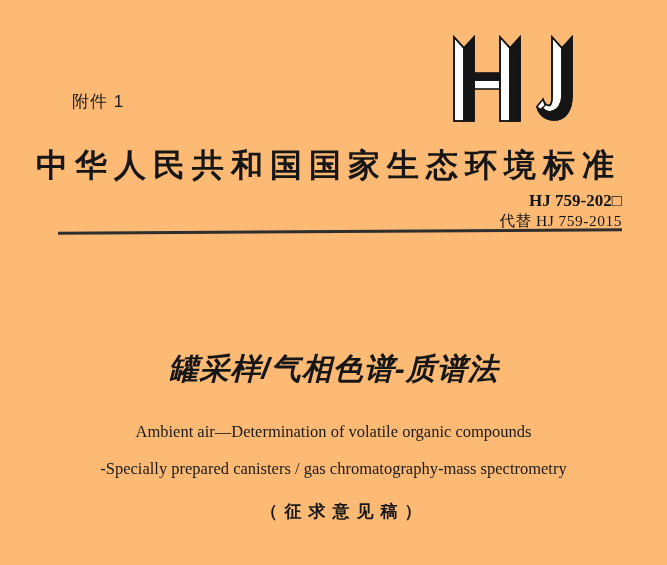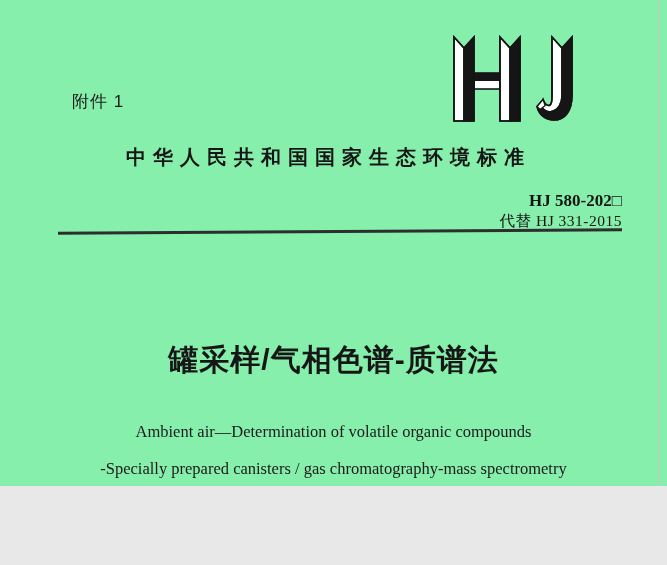--- a/index.html
+++ b/index.html
@@ -1,37 +1,37 @@
 <!DOCTYPE html>
 <html><head>
 <meta charset="utf-8">
 <style>
   html,body { margin:0; padding:0; background:#e8e8e8; }
   .page {
-    position:relative; width:667px; height:486px;
-    background:#86efac; overflow:hidden;
+    position:relative; width:667px; height:565px;
+    background:#fdba74; overflow:hidden;
     font-family:"Liberation Sans", sans-serif;
     color:#1c1c1c;
   }
   .sr-only { position:absolute; width:1px; height:1px; overflow:hidden; clip:rect(0 0 0 0); white-space:nowrap; }
 
   .attachment {
     position:absolute; left:72px; top:90px;
     font-size:17px; font-weight:500; letter-spacing:1px;
     font-family:"Liberation Sans", sans-serif;
   }
 
   .logo { position:absolute; left:452px; top:32px; width:140px; height:94px; }
   .logo svg { display:block; }
 
   .heading {
     position:absolute; left:0; right:10px; top:144px;
     text-align:center;
     font-family:"Liberation Serif", serif;
-    font-weight:bold; font-size:20px; letter-spacing:7px;
+    font-weight:bold; font-size:32px; letter-spacing:7px;
     white-space:nowrap;
     color:#161616;
   }
 
   .stdnum-block {
     position:absolute; right:45px; top:191px;
     text-align:right; font-family:"Liberation Serif", serif;
     color:#141414;
   }
   .stdnum-code { font-size:17px; font-weight:600; line-height:20px; }
@@ -42,21 +42,21 @@
     background:#2e2e2e; transform:rotate(-0.35deg);
   }
 
   .title-cn {
     position:absolute; left:0; right:0; text-align:center;
     font-family:"Liberation Sans", sans-serif;
     font-weight:bold; font-size:30px; letter-spacing:1px;
     color:#161616; white-space:nowrap;
   }
   .title-cn.l1 { top:315px; }
-  .title-cn.l2 { top:340px; }
+  .title-cn.l2 { top:349px;font-style:italic; }
 
   .title-en {
     position:absolute; left:0; right:0; text-align:center;
     font-family:"Liberation Serif", serif;
     font-size:16.5px; font-weight:400; color:#1a1a1a; white-space:nowrap;
   }
   .title-en.l1 { top:422px; }
   .title-en.l2 { top:459px; }
 
   .draft {
@@ -100,22 +100,22 @@
 
         <path d="M85,71.5 L91,64.5 L93.2,70.5 L88.2,74.5 Z" fill="#ffffff" stroke-width="1.3"></path>
       </g>
     </svg>
     <span class="sr-only">HJ</span>
   </div>
 
   <div class="heading">中华人民共和国国家生态环境标准</div>
 
   <div class="stdnum-block">
-    <div class="stdnum-code">HJ 580-202□</div>
-    <div class="stdnum-replaces">代替 HJ 331-2015</div>
+    <div class="stdnum-code">HJ 759-202□</div>
+    <div class="stdnum-replaces">代替 HJ 759-2015</div>
   </div>
 
   <div class="rule"></div>
 
 
   <div class="title-cn l2">罐采样/气相色谱-质谱法</div>
 
   <div class="title-en l1">Ambient air—Determination of volatile organic compounds</div>
 
   <div class="title-en l2">-Specially prepared canisters / gas chromatography-mass spectrometry</div>

